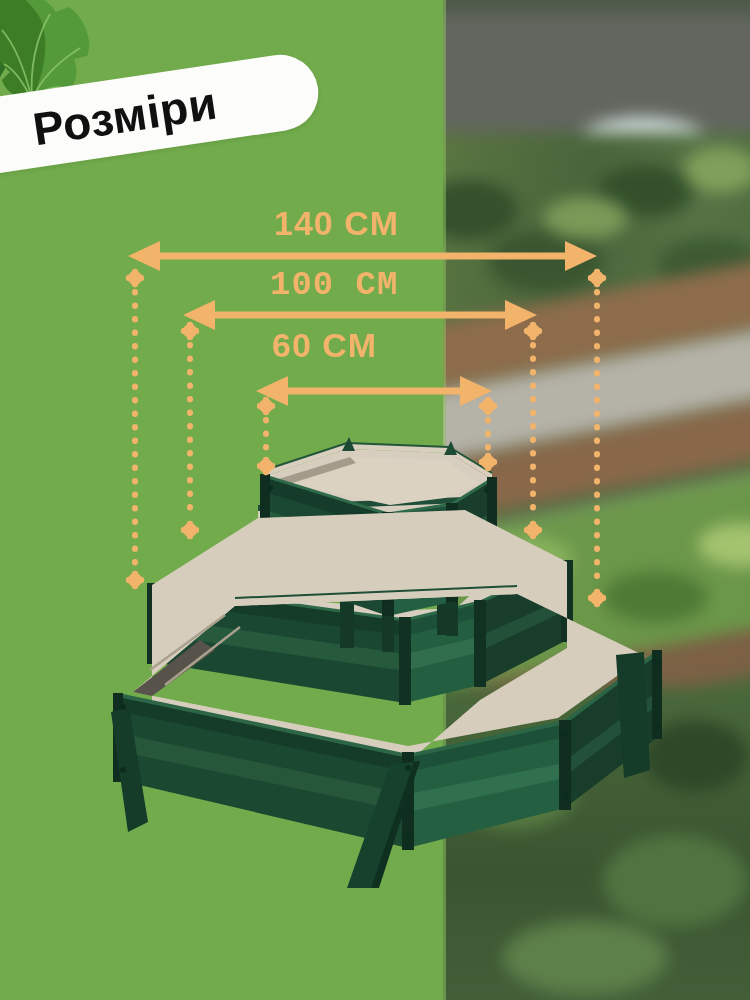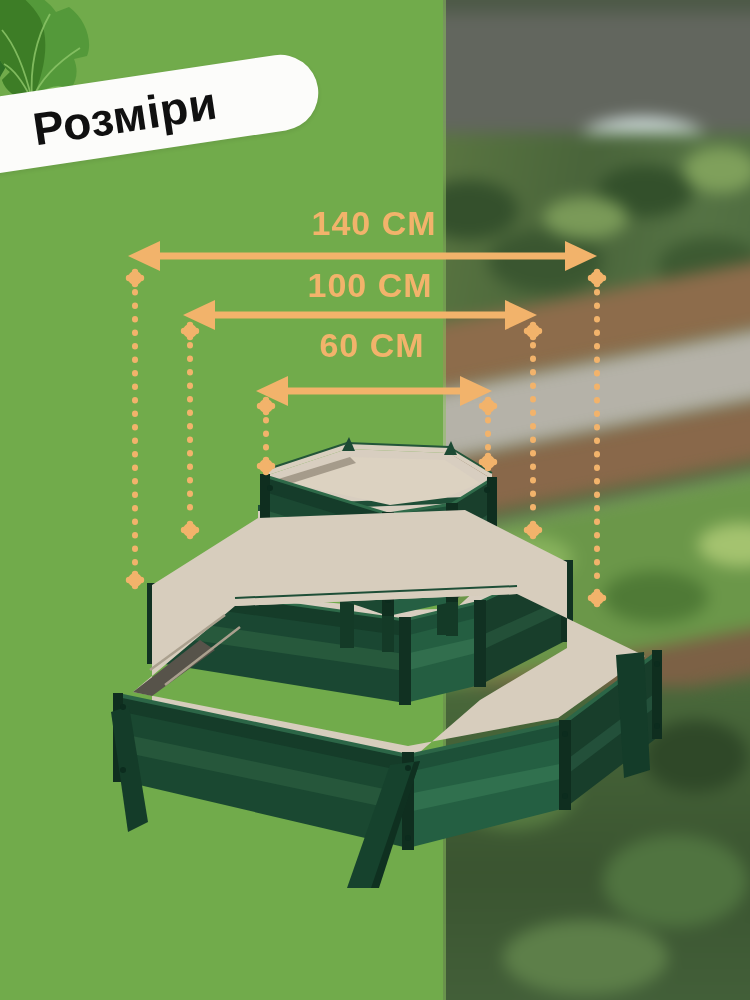--- a/index.html
+++ b/index.html
@@ -8,21 +8,21 @@
     font-family:"Liberation Sans","DejaVu Sans",sans-serif;
     background:var(--green_bg,#71ab4b);
   }
   .bg-left{position:absolute;left:0;top:0;width:446px;height:1000px;background:var(--green_bg,#71ab4b);}
   .bg-right{position:absolute;left:443px;top:0;width:307px;height:1000px;overflow:hidden;background:#4e6a3c;}
   .photo-blur{position:absolute;left:-25px;top:-25px;width:360px;height:1050px;filter:blur(8px);}
   .pb{position:absolute;}
   .edge-line{position:absolute;left:443px;top:0;width:3px;height:1000px;background:#8abf5d;opacity:.55;}
   .layer{position:absolute;left:0;top:0;width:750px;height:1000px;}
   .dim-label{
-    position:absolute;width:200px;text-align:center;
+    position:absolute;width:200px;text-align:left;
     font-weight:bold;font-size:34px;letter-spacing:1px;
     color:var(--accent_orange,#f2b36b);
   }
   .badge{
     position:absolute;left:-70px;top:78px;width:390px;height:76px;
     background:var(--badge_bg,#fcfcfa);border-radius:40px;
     transform:rotate(-8.5deg);
     display:flex;align-items:center;justify-content:center;
     box-shadow:0 2px 4px rgba(0,0,0,0.08);
   }
@@ -212,21 +212,21 @@
           <use href="#fdot" x="488" y="462"></use>
         <use href="#fdot" x="533" y="331"></use>
           <use href="#fdot" x="533" y="530"></use>
         <use href="#fdot" x="597" y="278"></use>
           <use href="#fdot" x="597" y="598"></use>
       </g>
     </g>
   </svg>
 
   <div class="dim-label" style="left:274px;top:204px;">140 CM</div>
-  <div class="dim-label" style="left:270px;top:266px;">100 CM</div>
+  <div class="dim-label" style="left:270px;top:266px;font-family:Liberation Mono, monospace;">100 CM</div>
   <div class="dim-label" style="left:272px;top:326px;">60 CM</div>
 
   <svg class="layer" viewBox="0 0 750 1000" style="width:750px;height:1000px;">
     <g>
       <path fill="#2e6f25" d="M0,18 C10,26 15,44 9,60 C5,70 0,76 0,78 Z"></path>
       <path fill="#54993a" d="M-10,-22 C22,-16 46,-3 56,12 L69,7 C86,19 93,42 87,56 L74,59 C81,76 73,93 58,96 L50,89 C48,103 41,113 33,111 L30,98 C18,100 6,92 2,80 L10,72 C-2,62 -9,44 -7,28 Z"></path>
       <path fill="#3d7d26" d="M-10,-22 C10,-14 30,0 40,18 C50,40 45,70 33,98 L30,98 C18,100 6,92 2,80 L10,72 C-2,62 -9,44 -7,28 Z"></path>
       <g stroke="#8cc568" stroke-width="1.8" fill="none" opacity="0.85">
         <path d="M32,100 C30,70 35,40 50,14"></path>
         <path d="M32,100 C40,80 58,62 80,48"></path>

